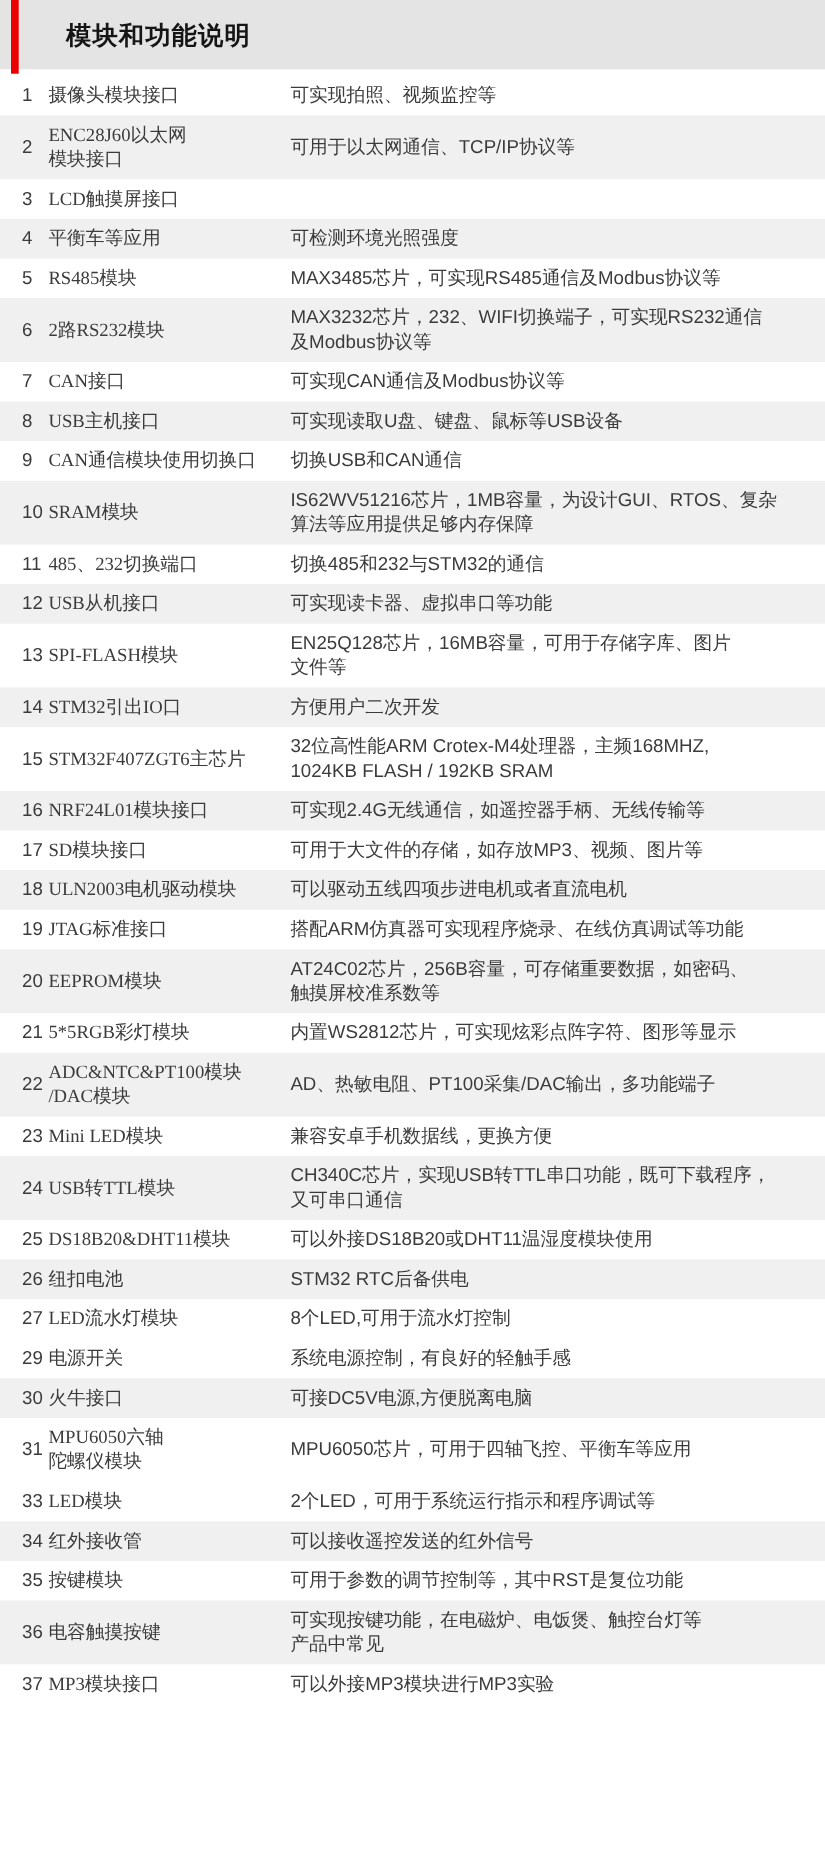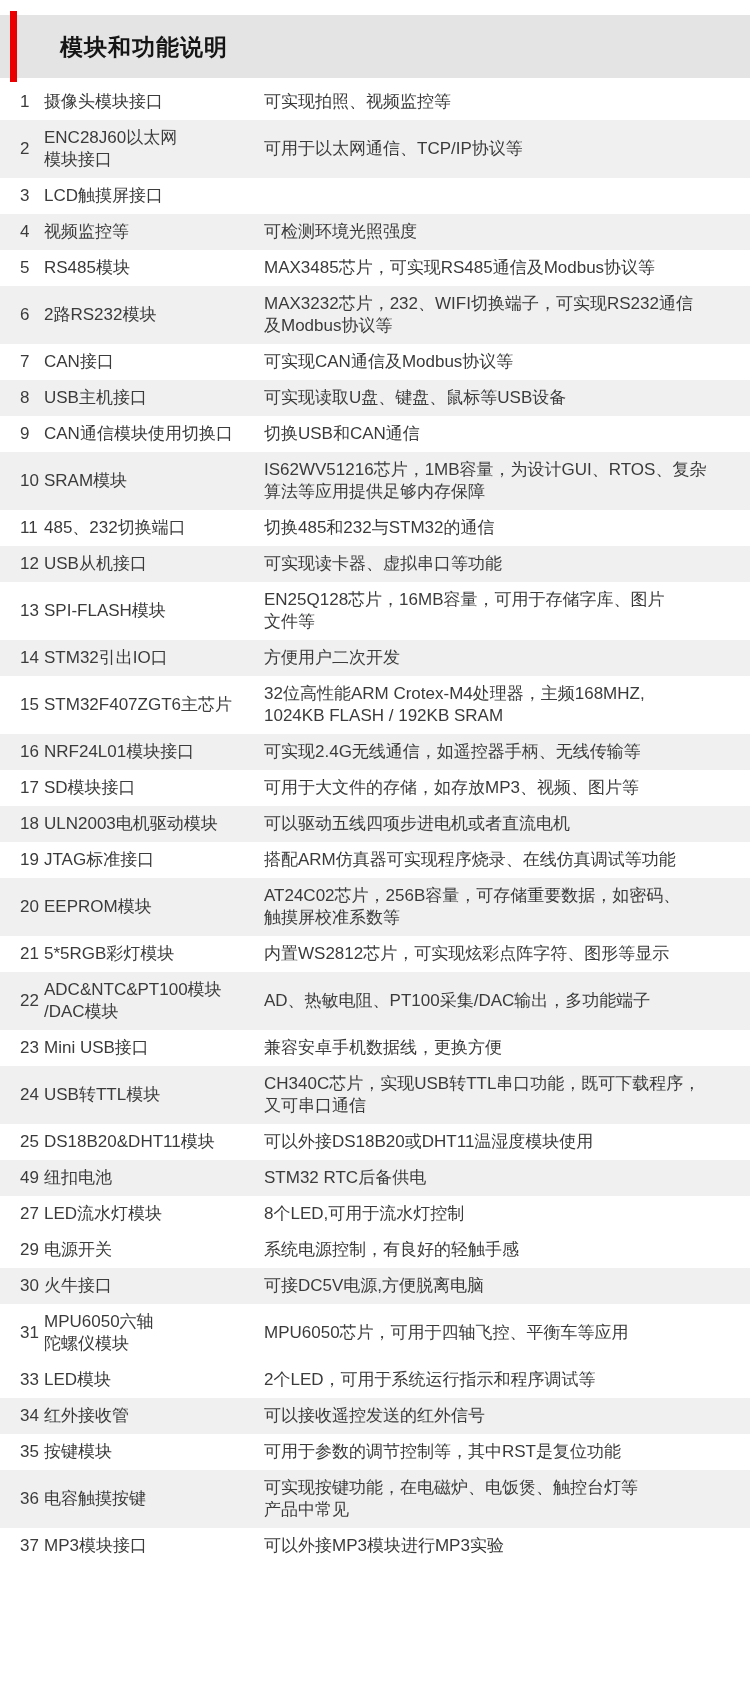--- a/index.html
+++ b/index.html
@@ -14,21 +14,20 @@
   body{
     width:750px;
     background:#ffffff;
     font-family:"Liberation Sans","DejaVu Sans",sans-serif;
     color:var(--text);
     -webkit-font-smoothing:antialiased;
   }
   .page{width:750px;overflow:hidden;}
   .header{
     position:relative;
-    margin-top:15px;
     height:63px;
     background:var(--band);
     display:flex;
     align-items:center;
   }
   .accent-bar{
     position:absolute;
     left:10px;
     top:-4px;
     height:71px;
@@ -58,20 +57,21 @@
   .cell-num{
     flex:none;
     width:44px;
     padding-left:20px;
   }
   .cell-name{
     flex:none;
     width:220px;
     padding-right:6px;
     white-space:pre-line;
+    font-family:Liberation Serif, serif;
   }
   .cell-desc{
     flex:1;
     padding-right:6px;
     white-space:pre-line;
     overflow-wrap:break-word;
   }
 </style>
 </head>
 <body>
@@ -92,21 +92,21 @@
         <div class="cell-name">ENC28J60以太网
 模块接口</div>
         <div class="cell-desc">可用于以太网通信、TCP/IP协议等</div>
       </div>
       <div class="row">
         <div class="cell-num">3</div>
         <div class="cell-name">LCD触摸屏接口</div>
       </div>
       <div class="row striped">
         <div class="cell-num">4</div>
-        <div class="cell-name">视频监控等</div>
+        <div class="cell-name">平衡车等应用</div>
         <div class="cell-desc">可检测环境光照强度</div>
       </div>
       <div class="row">
         <div class="cell-num">5</div>
         <div class="cell-name">RS485模块</div>
         <div class="cell-desc">MAX3485芯片，可实现RS485通信及Modbus协议等</div>
       </div>
       <div class="row striped">
         <div class="cell-num">6</div>
         <div class="cell-name">2路RS232模块</div>
@@ -193,36 +193,36 @@
         <div class="cell-desc">内置WS2812芯片，可实现炫彩点阵字符、图形等显示</div>
       </div>
       <div class="row striped">
         <div class="cell-num">22</div>
         <div class="cell-name">ADC&amp;NTC&amp;PT100模块
 /DAC模块</div>
         <div class="cell-desc">AD、热敏电阻、PT100采集/DAC输出，多功能端子</div>
       </div>
       <div class="row">
         <div class="cell-num">23</div>
-        <div class="cell-name">Mini USB接口</div>
+        <div class="cell-name">Mini LED模块</div>
         <div class="cell-desc">兼容安卓手机数据线，更换方便</div>
       </div>
       <div class="row striped">
         <div class="cell-num">24</div>
         <div class="cell-name">USB转TTL模块</div>
         <div class="cell-desc">CH340C芯片，实现USB转TTL串口功能，既可下载程序，
 又可串口通信</div>
       </div>
       <div class="row">
         <div class="cell-num">25</div>
         <div class="cell-name">DS18B20&amp;DHT11模块</div>
         <div class="cell-desc">可以外接DS18B20或DHT11温湿度模块使用</div>
       </div>
       <div class="row striped">
-        <div class="cell-num">49</div>
+        <div class="cell-num">26</div>
         <div class="cell-name">纽扣电池</div>
         <div class="cell-desc">STM32 RTC后备供电</div>
       </div>
       <div class="row">
         <div class="cell-num">27</div>
         <div class="cell-name">LED流水灯模块</div>
         <div class="cell-desc">8个LED,可用于流水灯控制</div>
       </div>
       <div class="row">
         <div class="cell-num">29</div>

